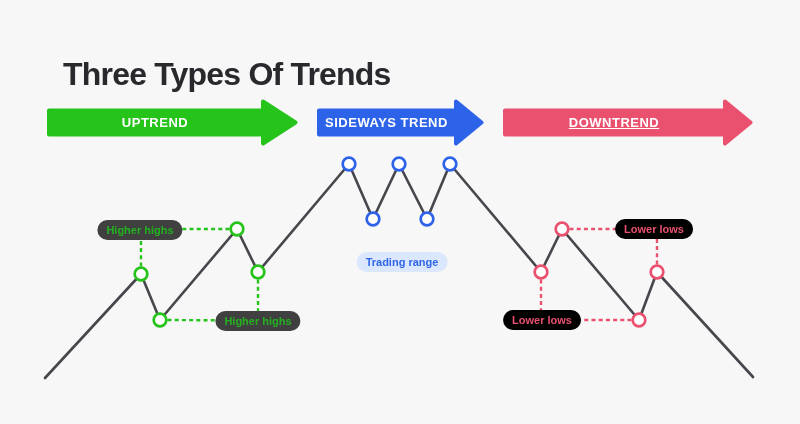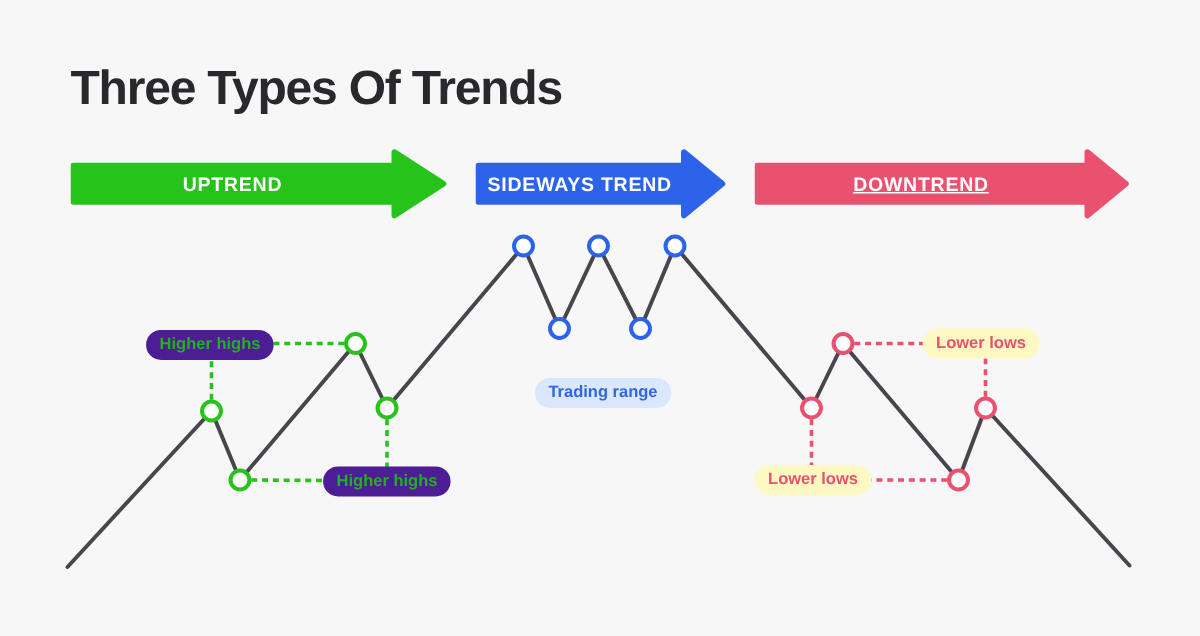--- a/index.html
+++ b/index.html
@@ -1,41 +1,41 @@
 <!DOCTYPE html>
 <html><head>
 <meta charset="utf-8">
 <style>
   html,body{margin:0;padding:0;background:#fff;}
   .canvas{
     position:relative;width:800px;height:424px;overflow:hidden;
     background:#f7f7f8;font-family:"Liberation Sans",sans-serif;
   }
   .title{
-    position:absolute;left:47px;top:42px;margin:0;
+    position:absolute;left:47px;top:42px;margin:16px;
     font-size:32px;font-weight:800;letter-spacing:-0.8px;color:#28282d;
     line-height:1.05;
   }
   .arrow{position:absolute;top:99px;height:47px;}
   .arrow svg{position:absolute;left:0;top:0;display:block;}
   .arrow-label{
     position:absolute;left:0;top:9px;height:29px;
     display:flex;align-items:center;justify-content:center;
     color:#ffffff;font-size:13px;font-weight:700;letter-spacing:0.5px;
     white-space:nowrap;
   }
   #trend-chart{position:absolute;left:0;top:0;pointer-events:none;}
   .pill{
     position:absolute;transform:translate(-50%,-50%);
     font-size:11px;font-weight:700;white-space:nowrap;
     padding:4px 9px;border-radius:11px;line-height:1.1;
   }
-  .pill-uptrend{background:#4c1d95;color:#23b01f;}
+  .pill-uptrend{background:#404040;color:#23b01f;}
   .pill-sideways{background:#dbe7fc;color:#2f66e8;margin-top:18px;}
-  .pill-downtrend{background:#fef9c3;color:#e9516f;}
+  .pill-downtrend{background:#000000;color:#e9516f;}
 </style>
 </head>
 <body>
 
 <div class="canvas">
 
   <h1 class="title">Three Types Of Trends</h1>
 
   <div>
     <div class="arrow" style="left: 47px; width: 251px;">

